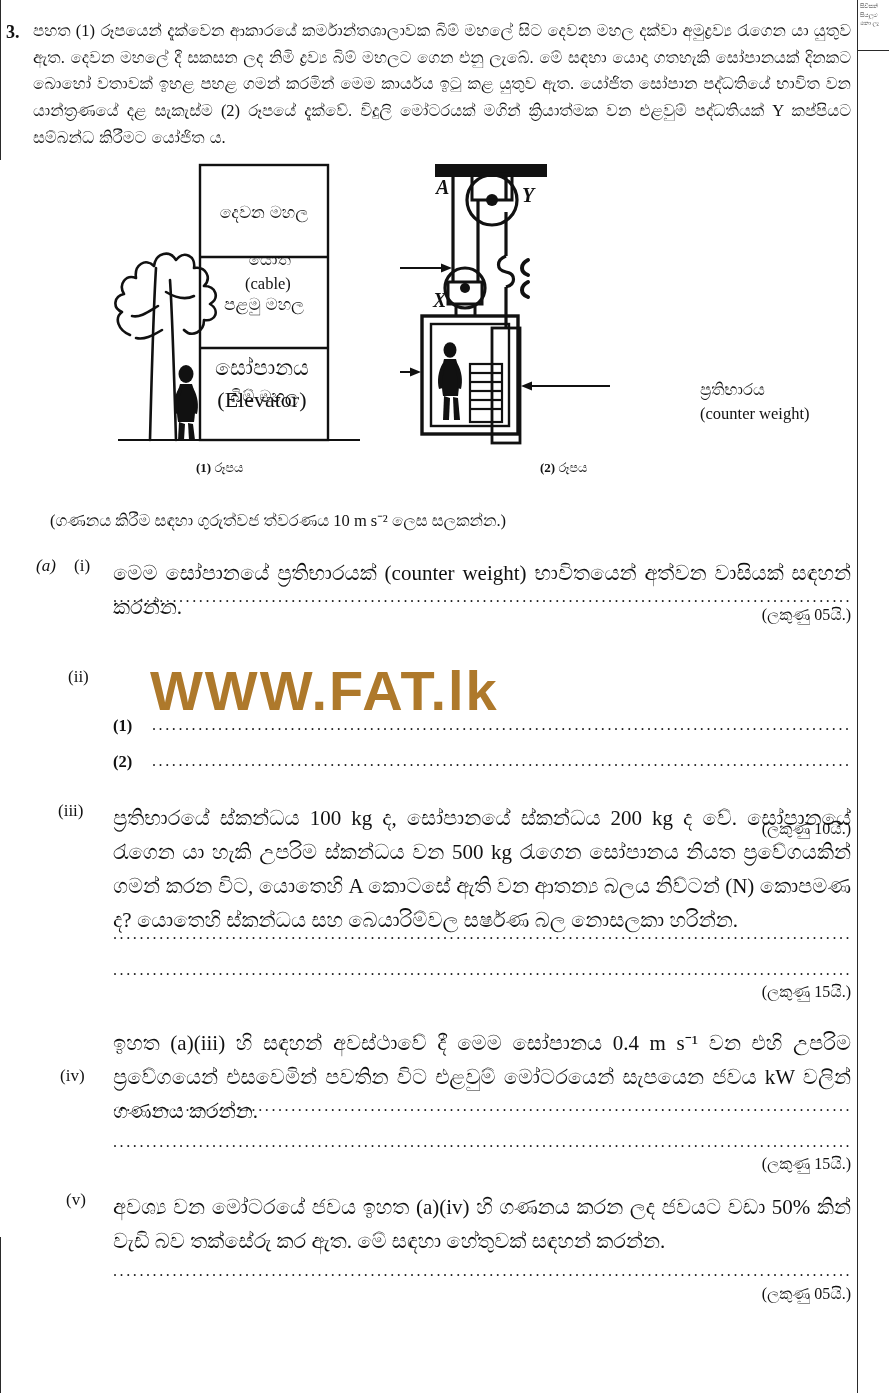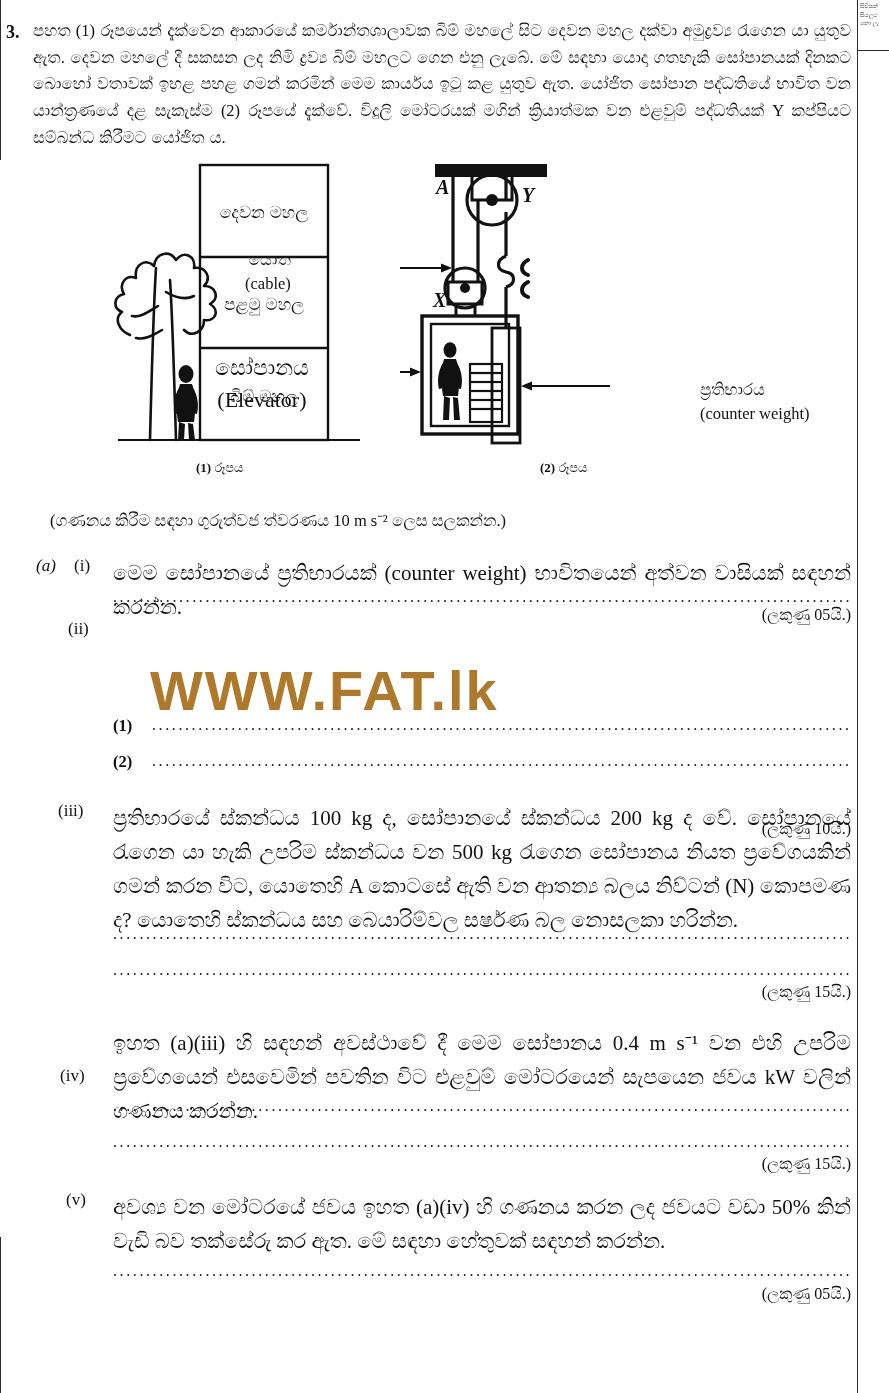--- a/index.html
+++ b/index.html
@@ -216,21 +216,21 @@
 
   <div class="gnote">(ගණනය කිරීම සඳහා ගුරුත්වජ ත්වරණය 10 m s⁻² ලෙස සලකන්න.)</div>
 
   <div class="lbl-a" style="top:556px;">(a)</div>
 
   <div class="rn" style="left:74px;top:556px;">(i)</div>
   <div class="ptext" style="left:113px;top:556px;width:738px;">මෙම සෝපානයේ ප්‍රතිභාරයක් (counter weight) භාවිතයෙන් අත්වන වාසියක් සඳහන් කරන්න.</div>
   <div class="dots" style="left:113px;top:588px;width:738px;">..................................................................................................................................</div>
   <div class="marks" style="left:600px;top:606px;width:251px;">(ලකුණු 05යි.)</div>
 
-  <div class="rn" style="left:68px;top:619px;text-align:center;">(ii)</div>
+  <div class="rn" style="left:68px;top:667px;text-align:center;">(ii)</div>
   <div class="subn" style="left:113px;top:716px;">(1)</div>
   <div class="dots" style="left:152px;top:716px;width:699px;">.............................................................................................................................</div>
   <div class="subn" style="left:113px;top:752px;">(2)</div>
   <div class="dots" style="left:152px;top:752px;width:699px;">.............................................................................................................................</div>
   <div class="marks" style="left:600px;top:776px;width:251px;margin-top:44px;">(ලකුණු 10යි.)</div>
 
   <div class="rn" style="left:58px;top:801px;">(iii)</div>
   <div class="ptext" style="left:113px;top:801px;width:738px;">ප්‍රතිභාරයේ ස්කන්ධය 100 kg ද, සෝපානයේ ස්කන්ධය 200 kg ද වේ. සෝපානයේ රැගෙන යා හැකි උපරිම ස්කන්ධය වන 500 kg රැගෙන සෝපානය නියත ප්‍රවේගයකින් ගමන් කරන විට, යොතෙහි A කොටසේ ඇති වන ආතන්‍ය බලය නිව්ටන් (N) කොපමණ ද? යොතෙහි ස්කන්ධය සහ බෙයාරිම්වල සර්ෂණ බල නොසලකා හරින්න.</div>
   <div class="dots" style="left:113px;top:925px;width:738px;">..................................................................................................................................</div>
   <div class="dots" style="left:113px;top:961px;width:738px;">..................................................................................................................................</div>

